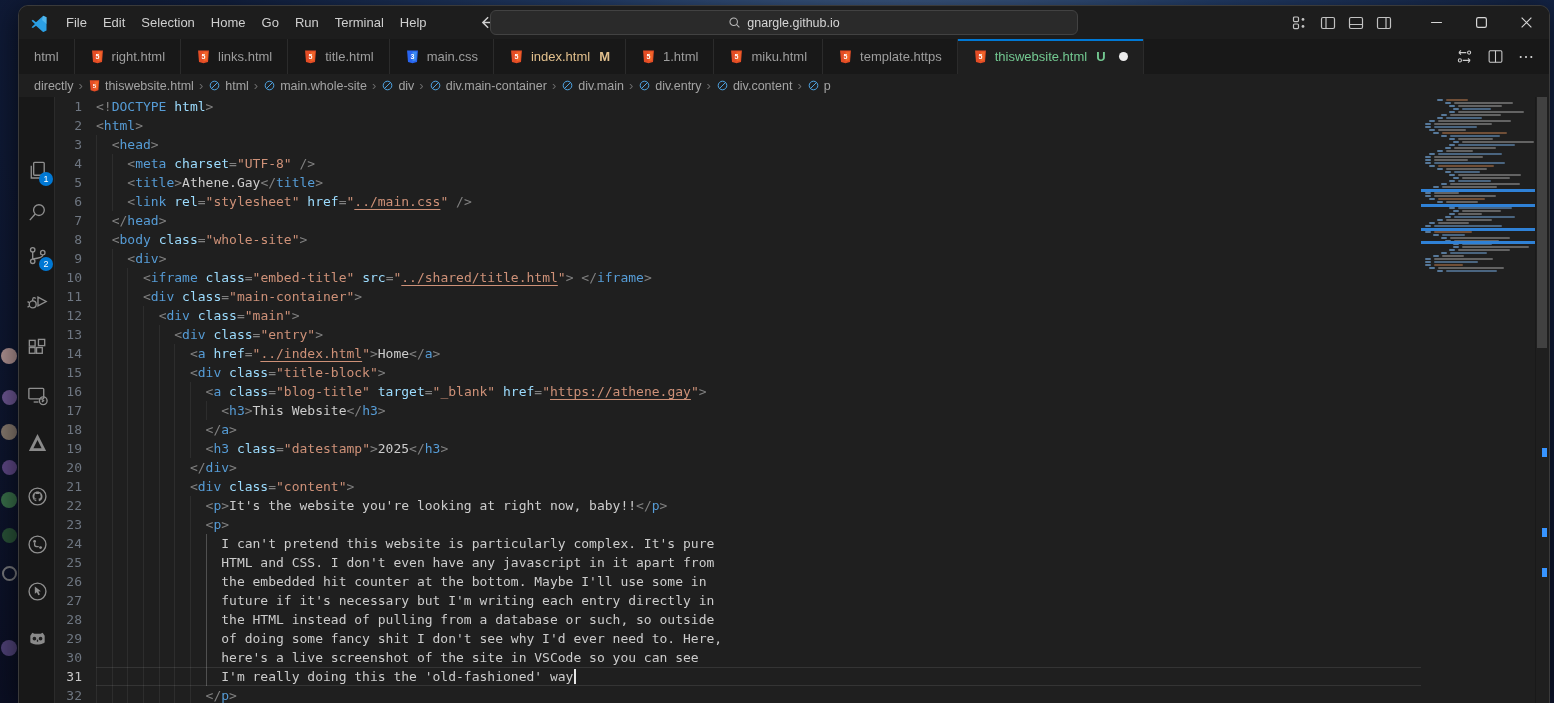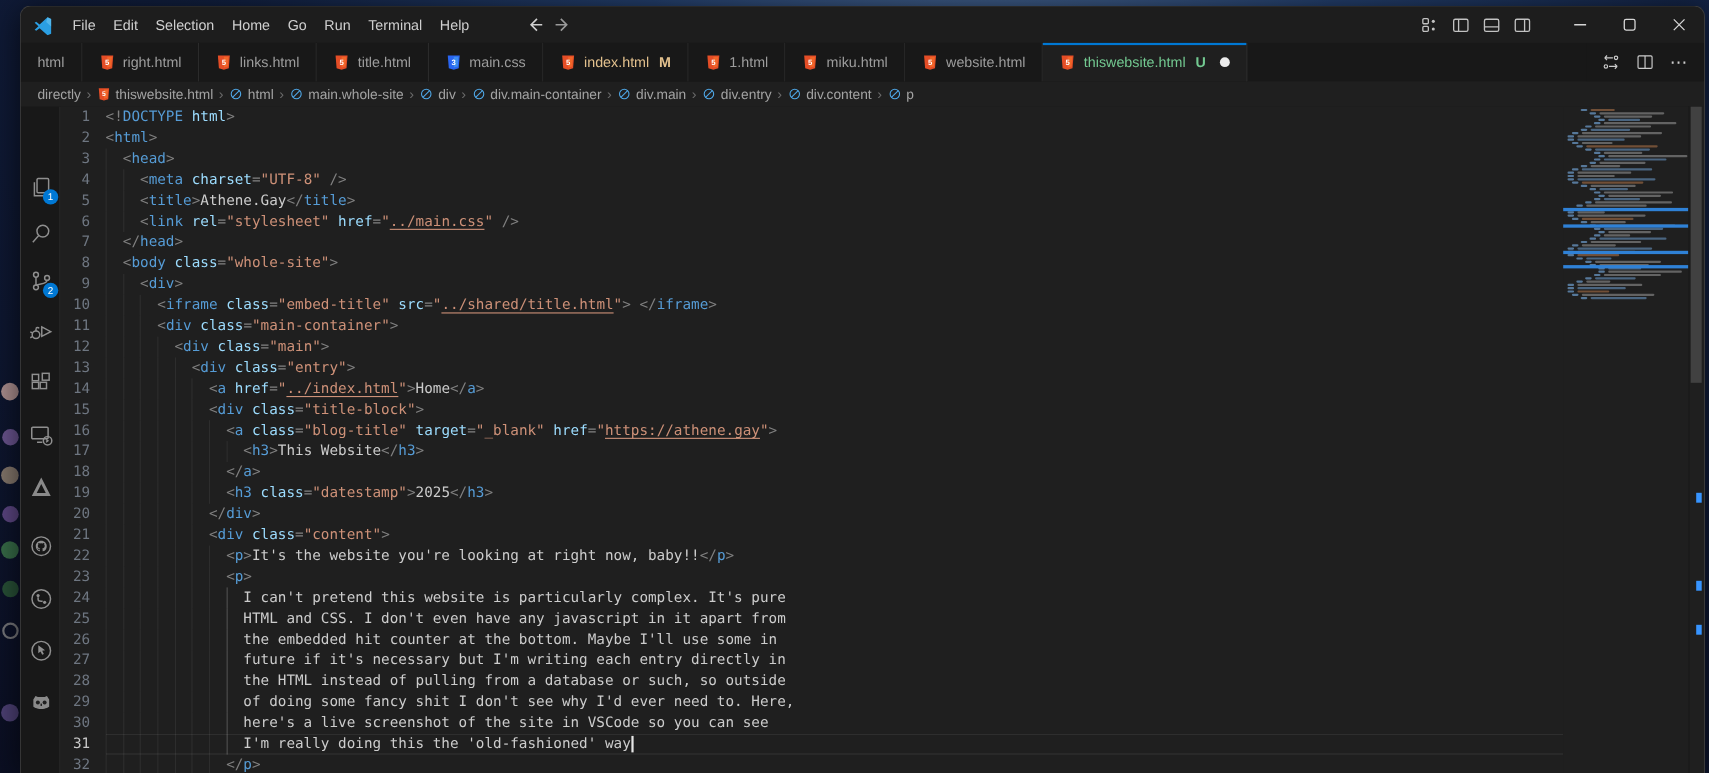--- a/index.html
+++ b/index.html
@@ -119,20 +119,27 @@
         <div class="menu-item">Help</div>
       </div>
     <div class="nav-arrows">
       <svg viewBox="0 0 16 16" fill="none" stroke="#cfcfcf" stroke-width="1.4">
           <path d="M10.5 3 5.5 8l5 5M5.5 8h9.5"></path>
         </svg>
       <svg viewBox="0 0 16 16" fill="none" stroke="#9a9a9a" stroke-width="1.4">
           <path d="M5.5 3l5 5-5 5M10.5 8H1"></path>
         </svg>
     </div>
+    <div class="searchbox">
+      <svg width="13" height="13" viewBox="0 0 16 16" fill="none" stroke="#b9b9b9" stroke-width="1.3">
+          <circle cx="7" cy="7" r="4.6"></circle>
+          <path d="M10.4 10.4 14 14"></path>
+        </svg>
+      <span>gnargle.github.io</span>
+    </div>
     <div class="tb-right">
       <div class="layout-icons">
         <svg viewBox="0 0 16 16" fill="none" stroke="#c2c2c2" stroke-width="1.2">
             <rect x="1.5" y="2" width="5" height="4.6" rx="1"></rect>
             <rect x="1.5" y="9" width="5" height="4.6" rx="1"></rect>
             <circle cx="11" cy="4.4" r="1.4" fill="#c2c2c2" stroke="none"></circle>
             <circle cx="11" cy="11.4" r="1.4" fill="#c2c2c2" stroke="none"></circle>
           </svg>
         <svg viewBox="0 0 16 16" fill="none" stroke="#c2c2c2" stroke-width="1.2">
             <rect x="1.5" y="2.5" width="13" height="11" rx="1.5"></rect>
@@ -226,21 +233,21 @@
             <text x="8" y="10.6" font-size="7.5" fill="#fff" text-anchor="middle" font-weight="bold" font-family="Liberation Sans, sans-serif">5</text>
           </svg>
           <span>miku.html</span>
         </div>
         <div class="tab">
           <svg class="ficon" viewBox="0 0 16 16">
             <path d="M2.2 1.5h11.6l-1 12.3L8 15.3l-4.8-1.5z" fill="#e44d26"></path>
             <path d="M8 2.8h4.6l-.7 9.3L8 13.3z" fill="#f16529"></path>
             <text x="8" y="10.6" font-size="7.5" fill="#fff" text-anchor="middle" font-weight="bold" font-family="Liberation Sans, sans-serif">5</text>
           </svg>
-          <span>website.html</span>
+          <span>template.https</span>
         </div>
         <div class="tab active">
           <svg class="ficon" viewBox="0 0 16 16">
             <path d="M2.2 1.5h11.6l-1 12.3L8 15.3l-4.8-1.5z" fill="#e44d26"></path>
             <path d="M8 2.8h4.6l-.7 9.3L8 13.3z" fill="#f16529"></path>
             <text x="8" y="10.6" font-size="7.5" fill="#fff" text-anchor="middle" font-weight="bold" font-family="Liberation Sans, sans-serif">5</text>
           </svg>
           <span style="color: rgb(115, 201, 145);">thiswebsite.html</span>
           <span class="mark" style="color: rgb(115, 201, 145);">U</span>
           <span class="dirty-dot"></span>

